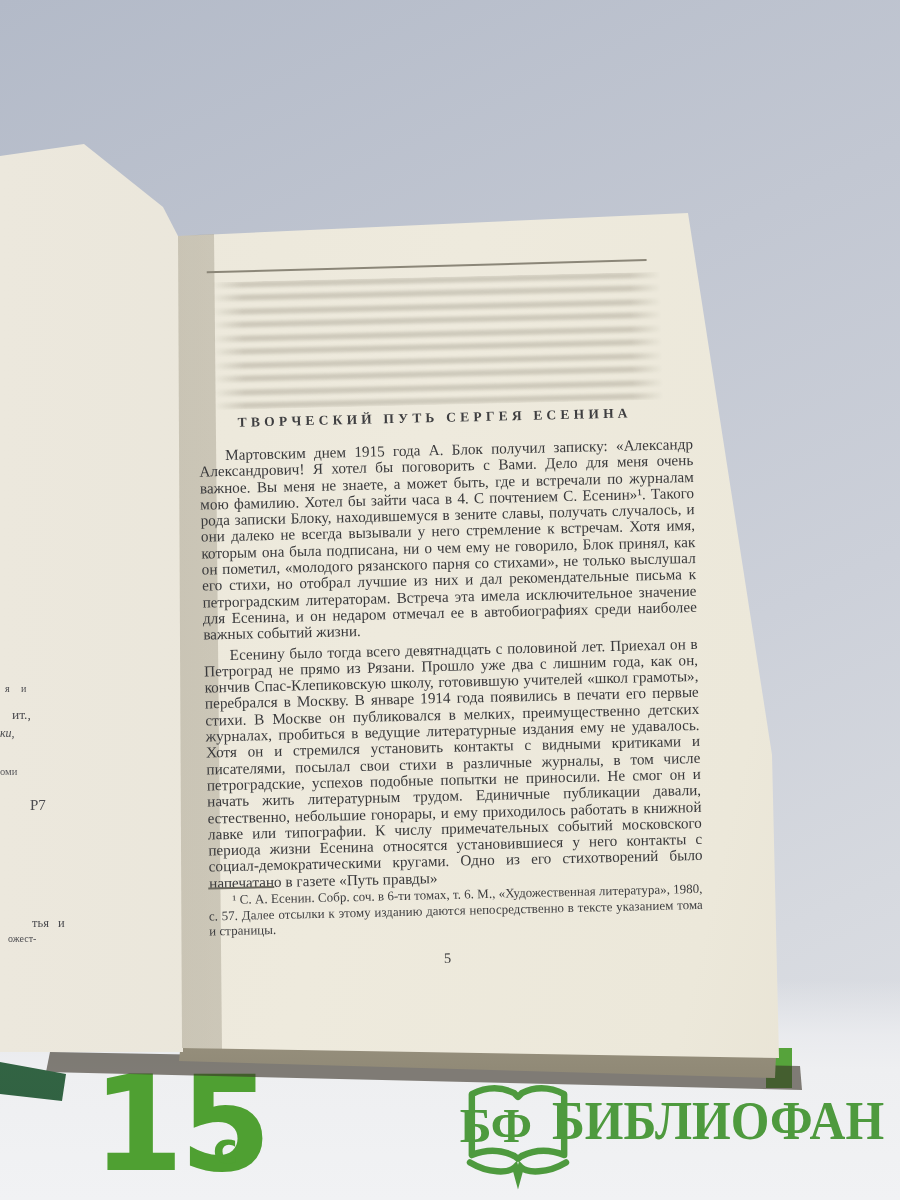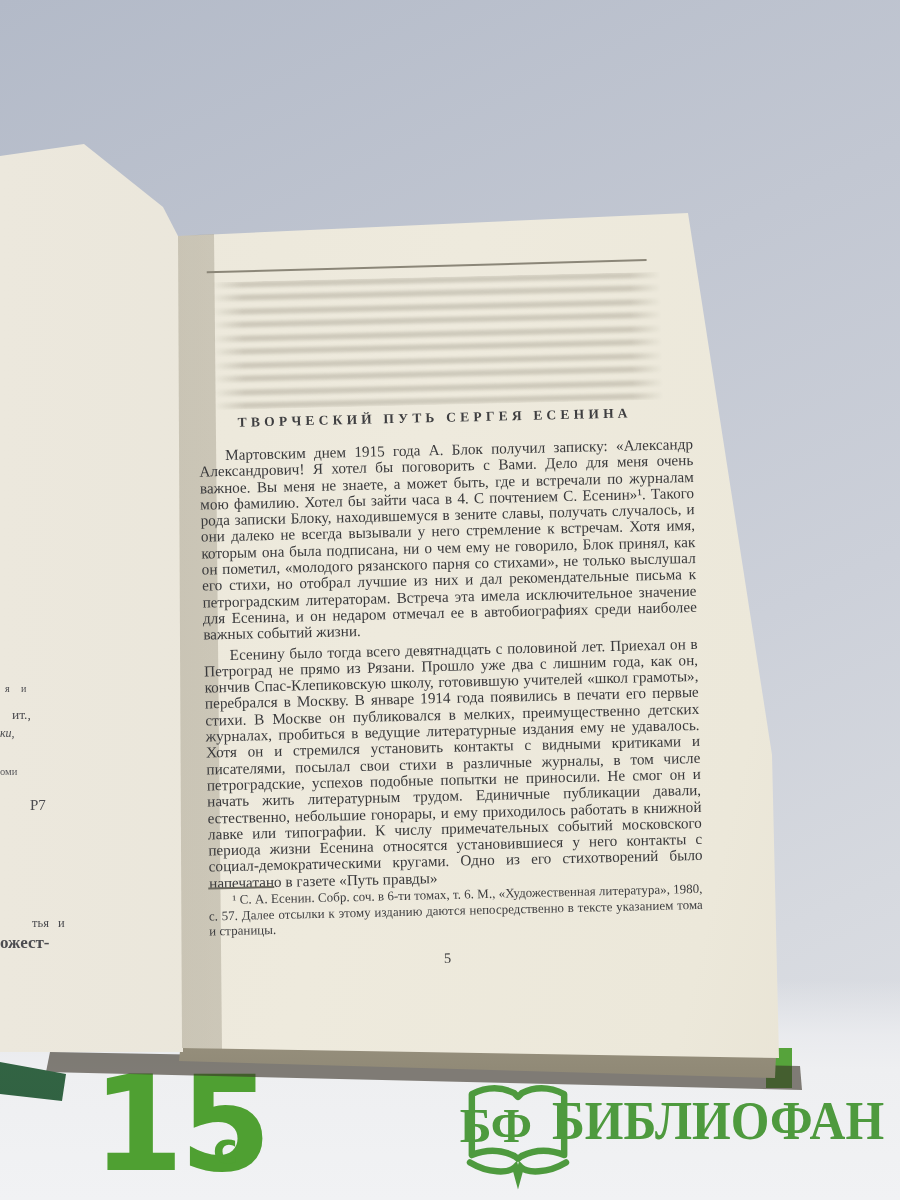--- a/index.html
+++ b/index.html
@@ -105,21 +105,21 @@
   .page-number{left:0;top:741px;width:505px;text-align:center;font-size:14.5px;color:#3c3c3e;}
 
   
   .frag{color:#4c4c50;font-family:"Liberation Serif",serif;white-space:nowrap;}
   .frag-1{left:5px;top:683px;font-size:10px;word-spacing:9px;}
   .frag-2{left:0;top:707px;font-size:13.5px;margin-left:12px;}
   .frag-3{left:0;top:726px;font-size:12px;font-style:italic;}
   .frag-4{left:0;top:766px;font-size:10.5px;color:#5a5a5e;}
   .frag-5{left:0;top:797px;font-size:15px;margin-left:30px;}
   .frag-6{left:0;top:916px;font-size:12.5px;word-spacing:6px;margin-left:32px;}
-  .frag-7{left:0;top:933px;font-size:17px;font-weight:bold;}
+  .frag-7{left:8px;top:933px;font-size:10px;}
 </style>
 </head>
 <body>
 
 <div class="abs wall"></div>
 <div class="abs surface"></div>
 
 <div class="abs wm-price">15</div>
 <div class="abs wm-price-unit">с</div>
 

